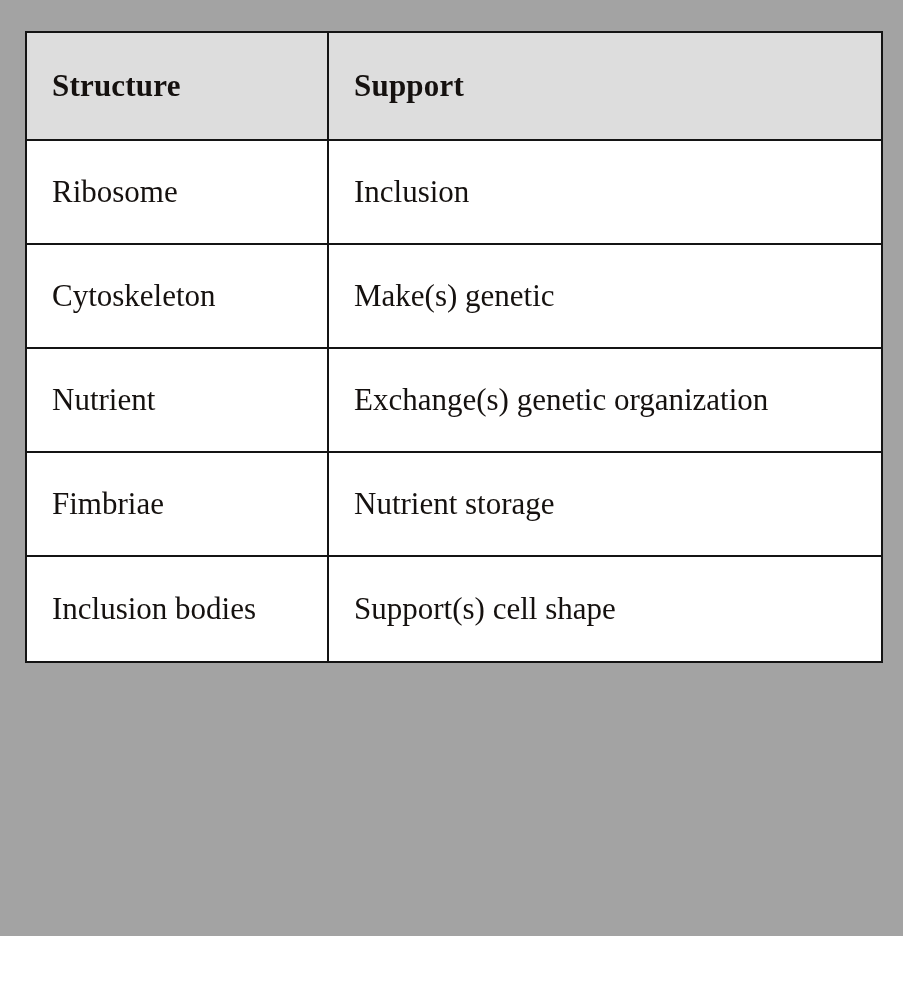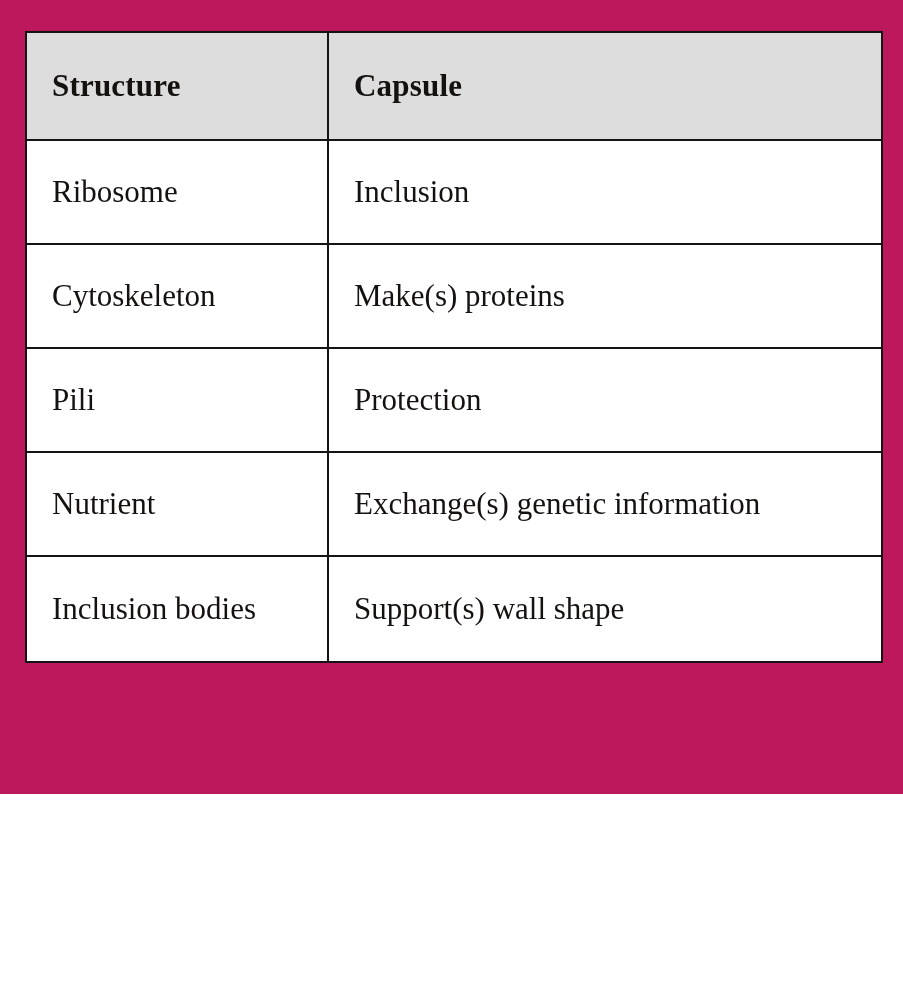--- a/index.html
+++ b/index.html
@@ -9,22 +9,22 @@
   }
   body {
     width: 903px;
     height: 998px;
     font-family: "Liberation Serif", "DejaVu Serif", serif;
     overflow: hidden;
   }
   .page {
     position: relative;
     width: 903px;
-    height: 794px;
-    background: #be185d;
+    height: 936px;
+    background: #a3a3a3;
   }
   .table-wrap {
     position: absolute;
     left: 25px;
     top: 31px;
     width: 856px;
   }
   table.struct-table {
     border-collapse: collapse;
     table-layout: fixed;
@@ -66,40 +66,40 @@
 <div class="page">
   <div class="table-wrap">
     <table class="struct-table">
       <colgroup>
         <col class="col-structure">
         <col class="col-function">
       </colgroup>
       <thead>
         <tr>
           <th>Structure</th>
-          <th>Capsule</th>
+          <th>Support</th>
         </tr>
       </thead>
       <tbody>
         <tr>
           <td>Ribosome</td>
           <td>Inclusion</td>
         </tr>
         <tr>
           <td>Cytoskeleton</td>
-          <td>Make(s) proteins</td>
-        </tr>
-        <tr>
-          <td>Pili</td>
-          <td>Protection</td>
+          <td>Make(s) genetic</td>
         </tr>
         <tr>
           <td>Nutrient</td>
-          <td>Exchange(s) genetic information</td>
+          <td>Exchange(s) genetic organization</td>
+        </tr>
+        <tr>
+          <td>Fimbriae</td>
+          <td>Nutrient storage</td>
         </tr>
         <tr>
           <td>Inclusion bodies</td>
-          <td>Support(s) wall shape</td>
+          <td>Support(s) cell shape</td>
         </tr>
       </tbody>
     </table>
   </div>
 </div>
 
 </body></html>

